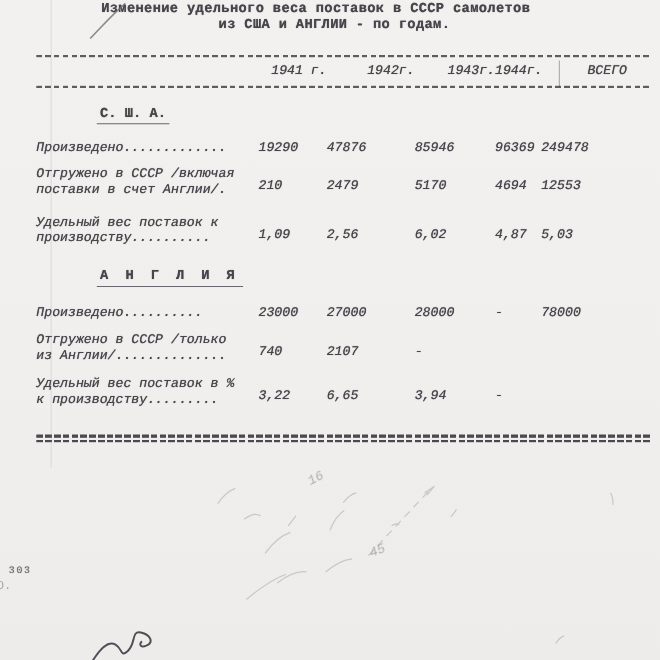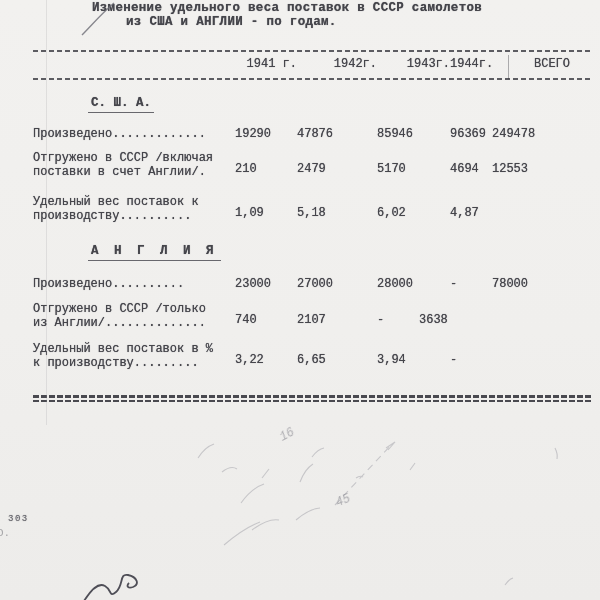--- a/index.html
+++ b/index.html
@@ -5,29 +5,29 @@
   html,body{margin:0;padding:0;background:#e8e8e6;}
   #paper{
     position:relative;width:600px;height:600px;overflow:hidden;
     background:linear-gradient(180deg,#f2f1ef 0%,#f0efed 55%,#edecea 100%);
     font-family:"Liberation Mono","DejaVu Sans Mono",monospace;
     color:#45454b;
   }
   .type{ text-shadow:0 0 0.7px rgba(62,62,70,.85); }
   
   #title-block{position:absolute;top:1px;left:92px;font-size:12.5px;font-weight:bold;line-height:14px;letter-spacing:.3px;}
-  #title-line2{margin-left:34px;}
+  #title-line2{margin-left:34px;text-align:center;}
   
   .dash{position:absolute;left:33px;width:558px;height:2px;
     background:repeating-linear-gradient(90deg,rgba(55,55,62,.8) 0 5px,rgba(55,55,62,0) 5px 8px);}
   .dash-band{height:2.5px;background:repeating-linear-gradient(90deg,rgba(44,44,52,.85) 0 6px,rgba(44,44,52,0) 6px 8px);}
   #rule-bottom{position:absolute;left:33px;top:395px;width:558px;}
   #rule-bottom .dash-band + .dash-band{margin-top:2px;}
   
-  .trow{position:absolute;left:33px;width:540px;display:flex;font-size:12px;line-height:14px;}
+  .trow{position:absolute;left:33px;width:540px;display:flex;font-size:12px;line-height:14px;font-style:italic;}
   .c-label{width:202px;white-space:pre-line;}
   .cv{}
   .c1{width:62px}.c2{width:80px}.c3{width:73px}.c4{width:42px}.c5{width:78px}
   .vmid{padding-top:11px;}
   .col-head{text-align:right;font-size:12px;}
   #vsep-total{position:absolute;left:508px;top:55px;width:1px;height:24px;background:rgba(40,40,48,.35);}
   .section-heading{position:absolute;left:88px;font-size:12.5px;font-weight:bold;
     border-bottom:1.5px solid rgba(58,58,66,.75);padding:0 3px 2px 3px;}
   #heading-england{letter-spacing:4px;}
   
@@ -81,43 +81,43 @@
     <div class="cv c2 vmid">2479</div>
     <div class="cv c3 vmid">5170</div>
     <div class="cv c4 vmid">4694</div>
     <div class="cv c5 vmid">12553</div>
   </div>
 
   <div class="trow type" style="top:195px">
     <div class="c-label">Удельный вес поставок к
 производству..........</div>
     <div class="cv c1 vmid">1,09</div>
-    <div class="cv c2 vmid">5,18</div>
+    <div class="cv c2 vmid">2,56</div>
     <div class="cv c3 vmid">6,02</div>
     <div class="cv c4 vmid">4,87</div>
+    <div class="cv c5 vmid">5,03</div>
   </div>
 
   <div id="heading-england" class="section-heading type" style="top:244px">А Н Г Л И Я</div>
 
   <div class="trow type" style="top:277px">
     <div class="c-label">Произведено..........</div>
     <div class="cv c1">23000</div>
     <div class="cv c2">27000</div>
     <div class="cv c3">28000</div>
     <div class="cv c4">-</div>
     <div class="cv c5">78000</div>
   </div>
 
   <div class="trow type" style="top:302px">
     <div class="c-label">Отгружено в СССР /только
 из Англии/..............</div>
     <div class="cv c1 vmid">740</div>
     <div class="cv c2 vmid">2107</div>
     <div class="cv c4 vmid">-</div>
-    <div class="cv c5 vmid">3638</div>
   </div>
 
   <div class="trow type" style="top:342px">
     <div class="c-label">Удельный вес поставок в %
 к производству.........</div>
     <div class="cv c1 vmid">3,22</div>
     <div class="cv c2 vmid">6,65</div>
     <div class="cv c3 vmid">3,94</div>
     <div class="cv c4 vmid">-</div>
   </div>

